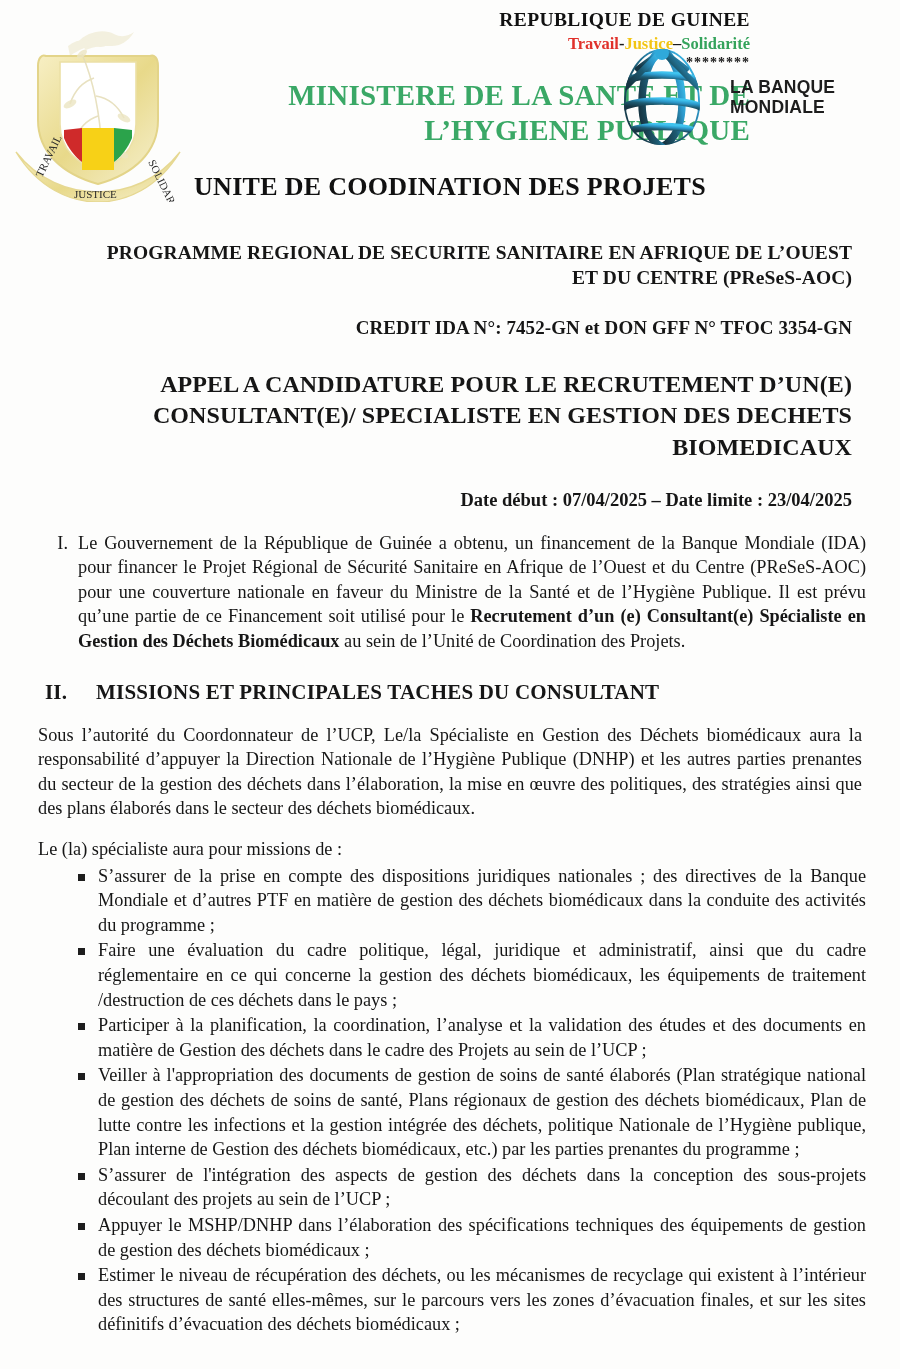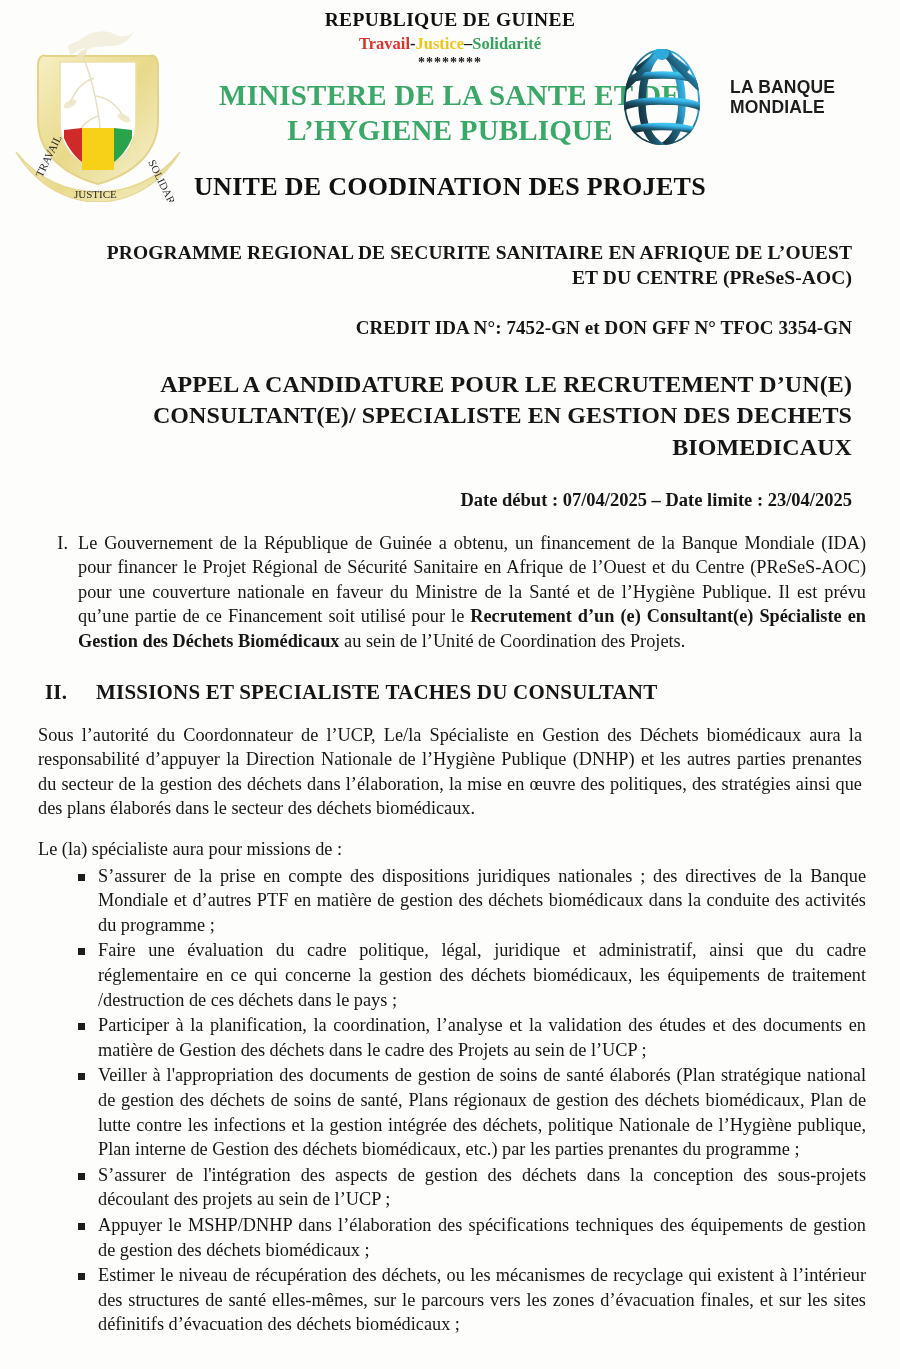--- a/index.html
+++ b/index.html
@@ -57,21 +57,21 @@
     color: #1d1d1d;
     letter-spacing: 0.2px;
   }
   .wb-wordmark span { display: block; white-space: nowrap; }
 
   .head-center {
     position: absolute;
     left: 150px;
     top: 8px;
     width: 600px;
-    text-align: center;
+    text-align: right;
   }
   .rep-title {
     font-weight: 700;
     font-size: 19.5px;
     letter-spacing: 0.4px;
     color: #111;
     line-height: 1.18;
   }
   .devise {
     font-weight: 700;
@@ -351,21 +351,21 @@
 
   <div class="body-wrap">
 
     <div class="clause">
       <div class="num">I.</div>
       <div class="txt"><span>Le Gouvernement de la République de Guinée a obtenu, un financement de la Banque Mondiale (IDA) pour financer le Projet Régional de Sécurité Sanitaire en Afrique de l’Ouest et du Centre (PReSeS-AOC) pour une couverture nationale en faveur du Ministre de la Santé et de l’Hygiène Publique.  Il est prévu qu’une partie de ce Financement soit utilisé pour le </span><b>Recrutement d’un (e) Consultant(e) Spécialiste en Gestion des Déchets Biomédicaux</b><span> au sein de l’Unité de Coordination des Projets.</span></div>
     </div>
 
     <div class="sec-head">
       <div class="num">II.</div>
-      <div class="label">MISSIONS ET SPECIALISTE TACHES DU CONSULTANT</div>
+      <div class="label">MISSIONS ET PRINCIPALES TACHES DU CONSULTANT</div>
     </div>
 
     <div class="para">Sous l’autorité du Coordonnateur de l’UCP, Le/la Spécialiste en Gestion des Déchets biomédicaux aura la responsabilité d’appuyer la Direction Nationale de l’Hygiène Publique (DNHP) et les autres parties prenantes du secteur de la gestion des déchets dans l’élaboration, la mise en œuvre des politiques, des stratégies ainsi que des plans élaborés dans le secteur des déchets biomédicaux.</div>
     <div class="para no-justify" style="margin-top:16px;">Le (la) spécialiste aura pour missions de :</div>
 
     <ul class="bullets">
       <li>S’assurer de la prise en compte des dispositions juridiques nationales ; des  directives de la Banque Mondiale et d’autres PTF en matière de gestion des déchets biomédicaux dans la conduite des activités du programme ;</li>
       <li>Faire une évaluation du cadre politique, légal, juridique et administratif, ainsi que du cadre réglementaire en ce qui concerne la gestion des déchets biomédicaux, les équipements de traitement /destruction de ces déchets dans le pays ;</li>
       <li>Participer à la planification, la coordination, l’analyse et la validation des études et des documents en matière de Gestion des déchets dans le cadre des Projets au sein de l’UCP ;</li>
       <li>Veiller à l'appropriation des documents de gestion de soins de santé élaborés (Plan stratégique national de gestion des déchets de soins de santé, Plans régionaux de gestion des déchets biomédicaux, Plan de lutte contre les infections et la gestion intégrée des déchets, politique Nationale de l’Hygiène publique, Plan interne de Gestion des déchets biomédicaux, etc.) par   les parties prenantes du programme ;</li>

